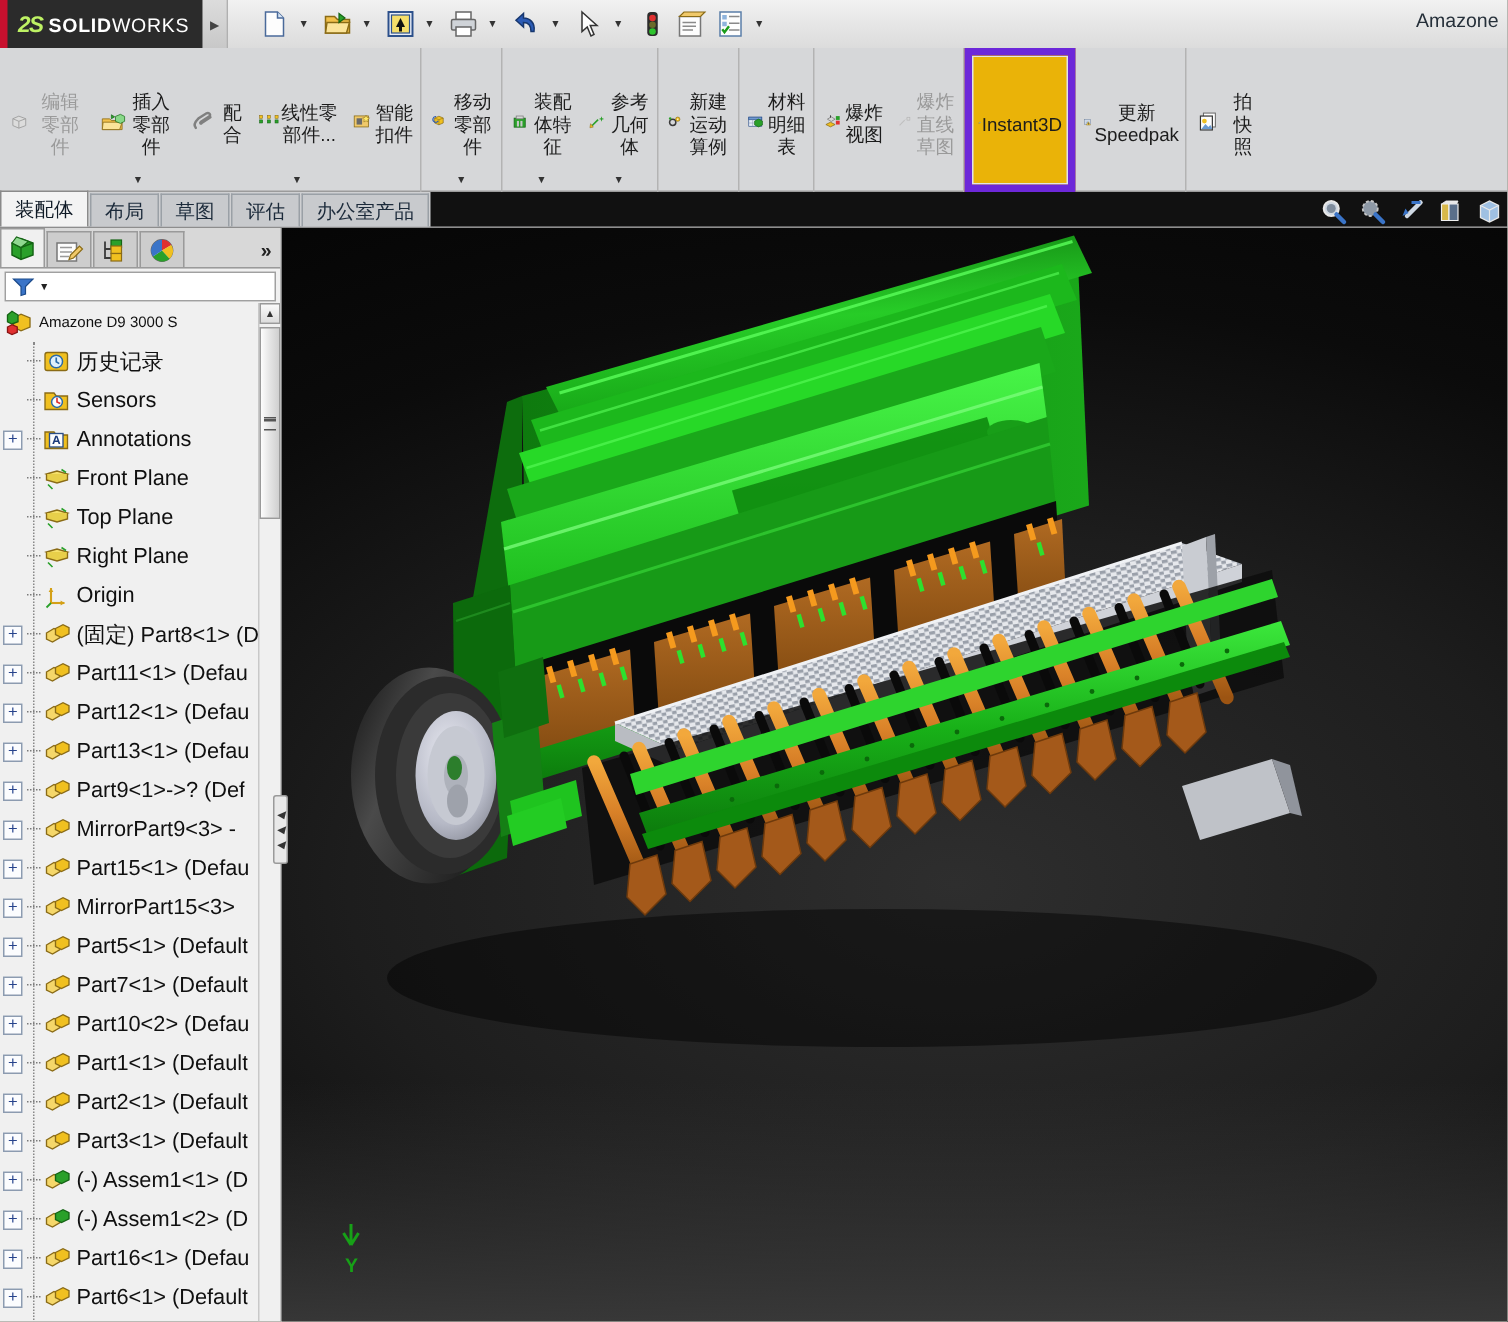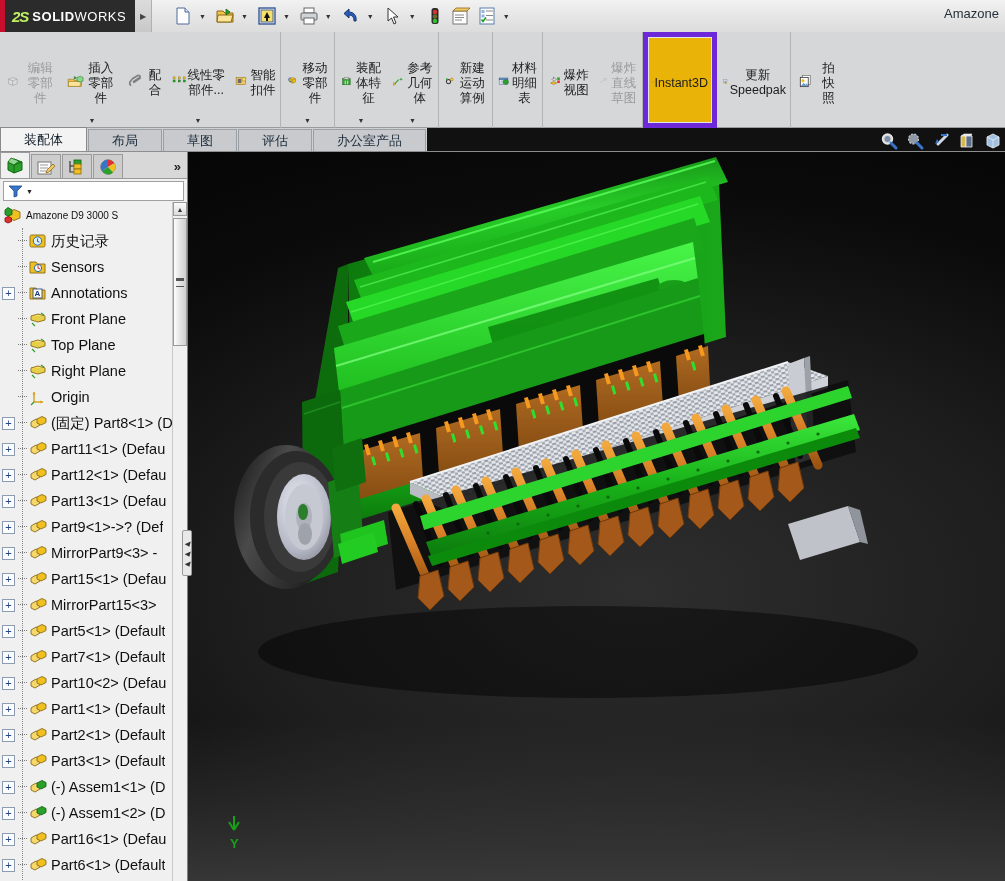--- a/index.html
+++ b/index.html
@@ -106,21 +106,21 @@
   
   .cmdtabs {
     position: absolute; left: 0; top: 128px; width: 1005px; height: 24px;
     background: #cfd0d2;
     display: flex; align-items: flex-end;
     border-bottom: 1px solid #8d8d8d;
     box-sizing: border-box;
   }
   .cmdtab {
     height: 22px; line-height: 21px;
-    padding: 0 23px;
+    padding: 0 9px;
     font-size: 13px; color: #1b2a3a;
     background: #c8cacd;
     border: 1px solid #9aa0a6;
     border-bottom: none;
     margin-right: 1px;
     box-sizing: border-box;
     cursor: default;
     white-space: nowrap;
   }
   .cmdtab.active {

